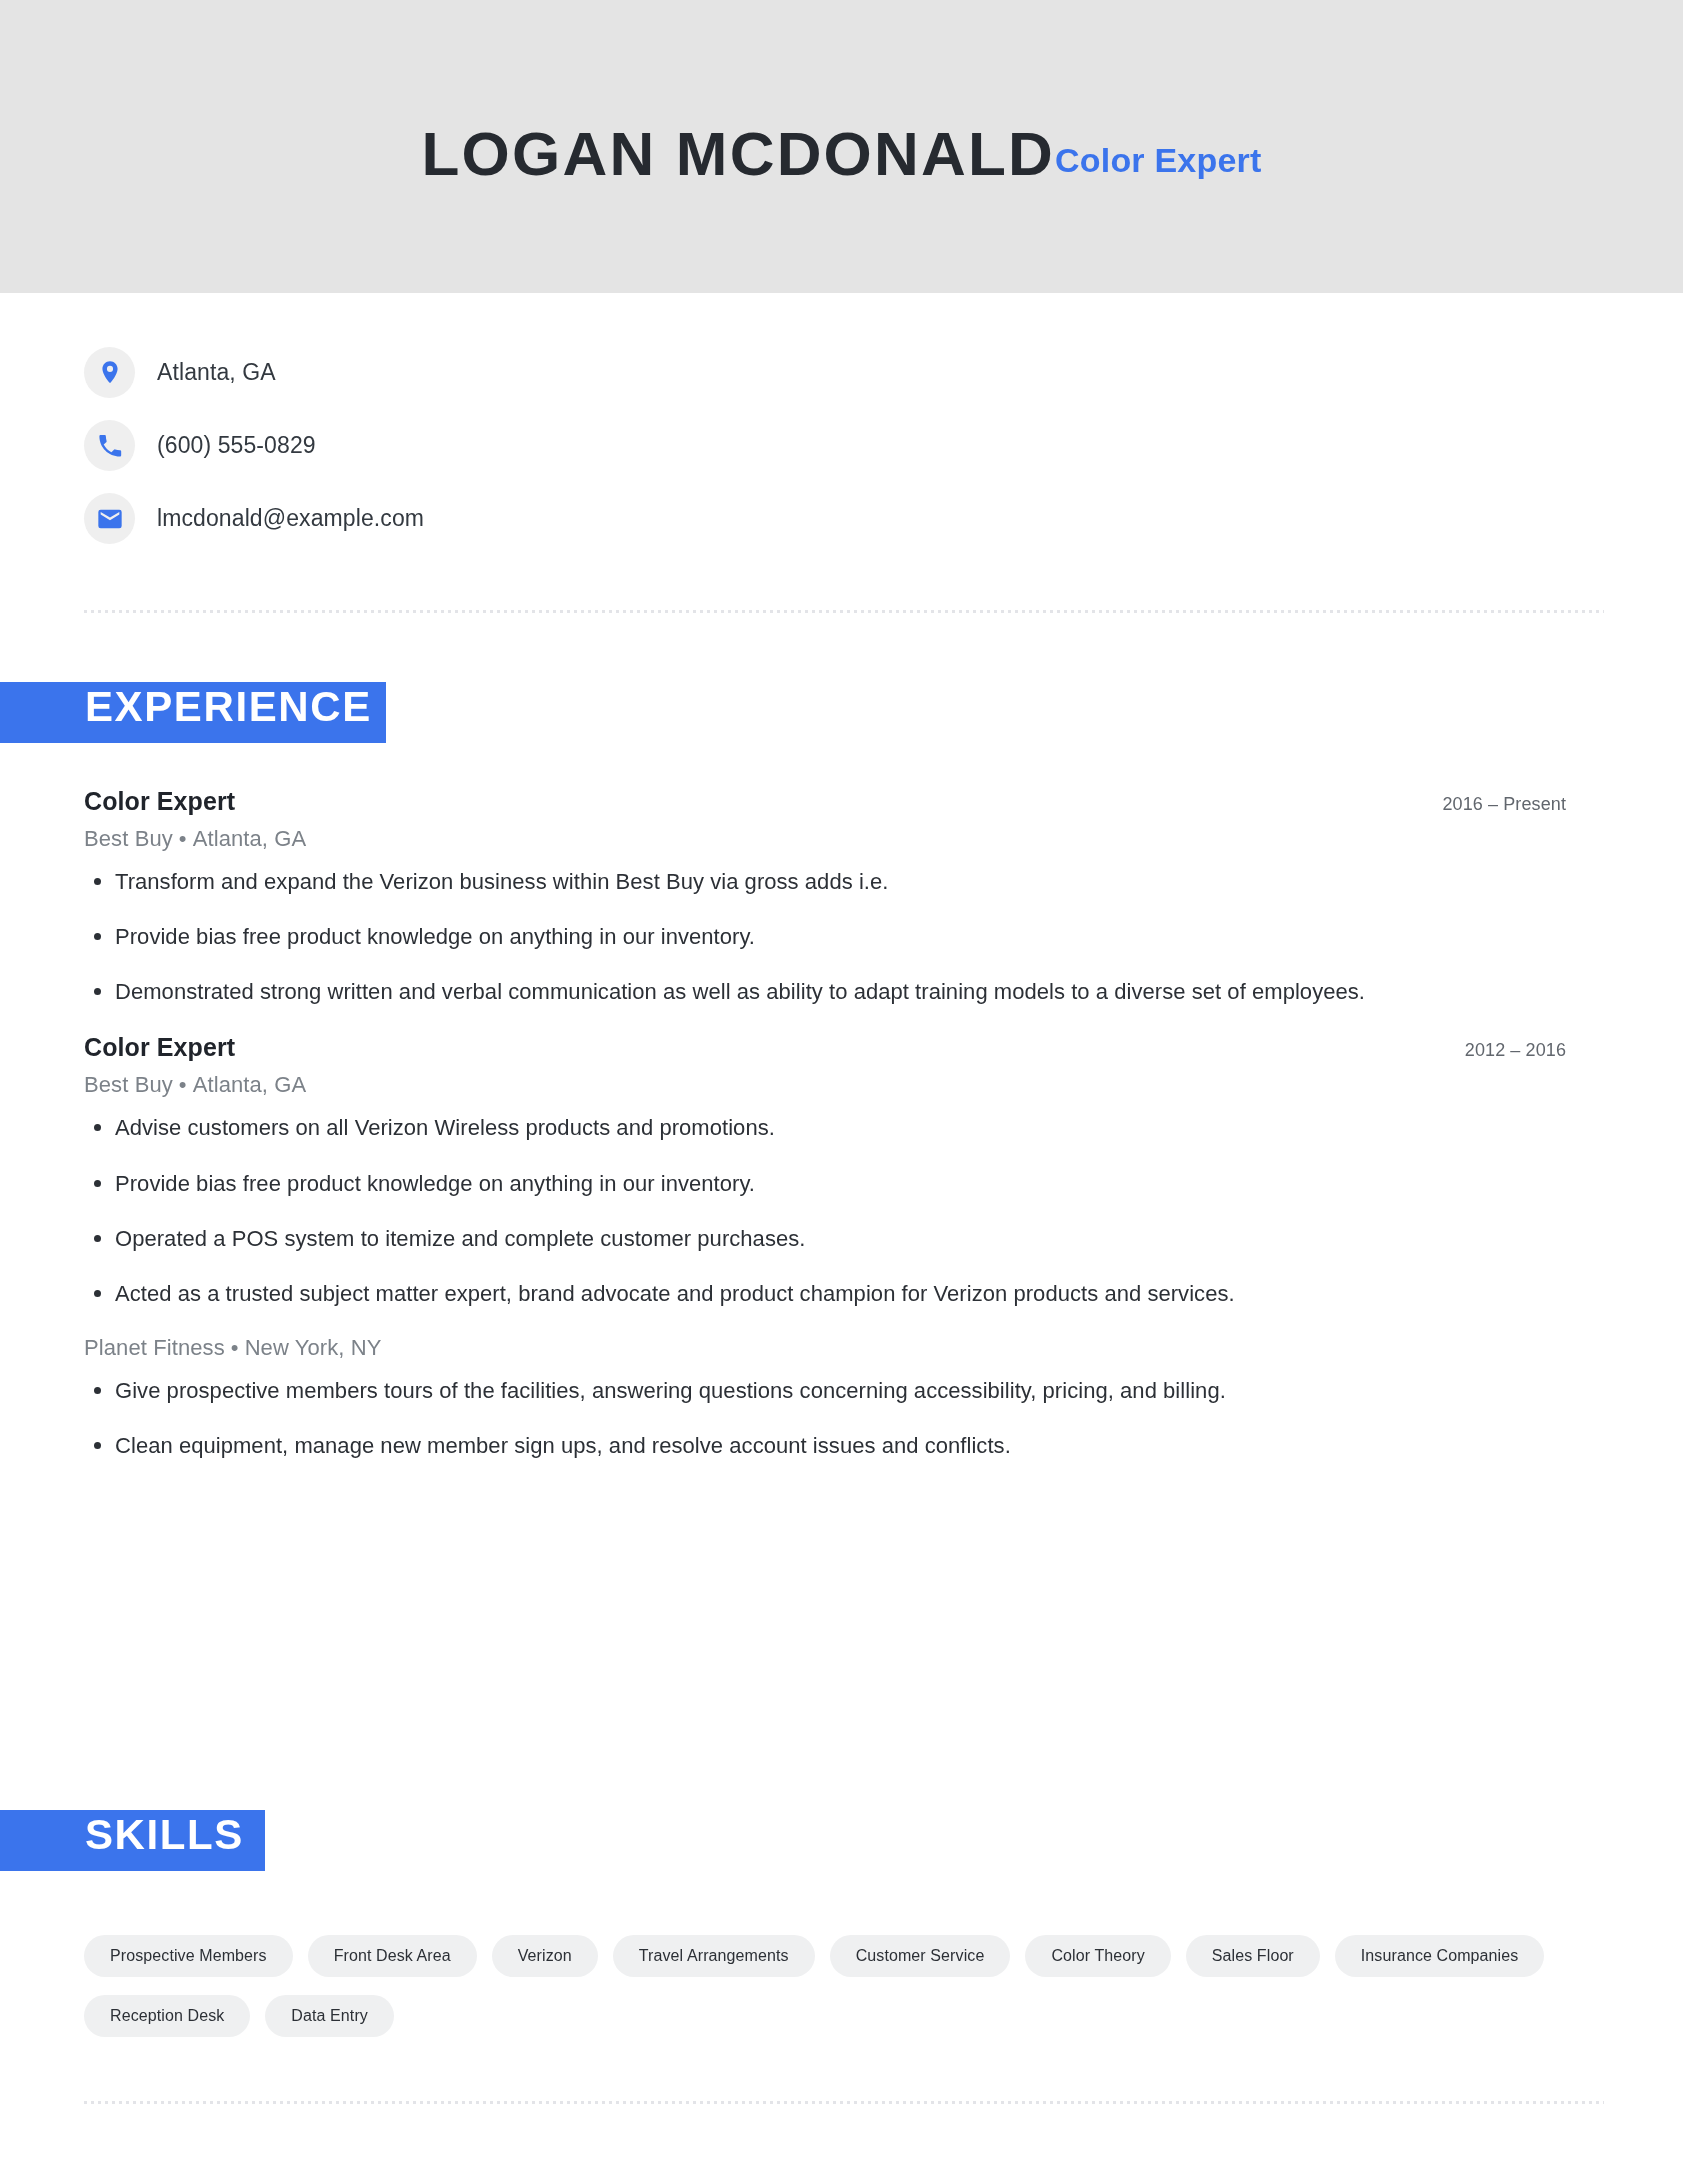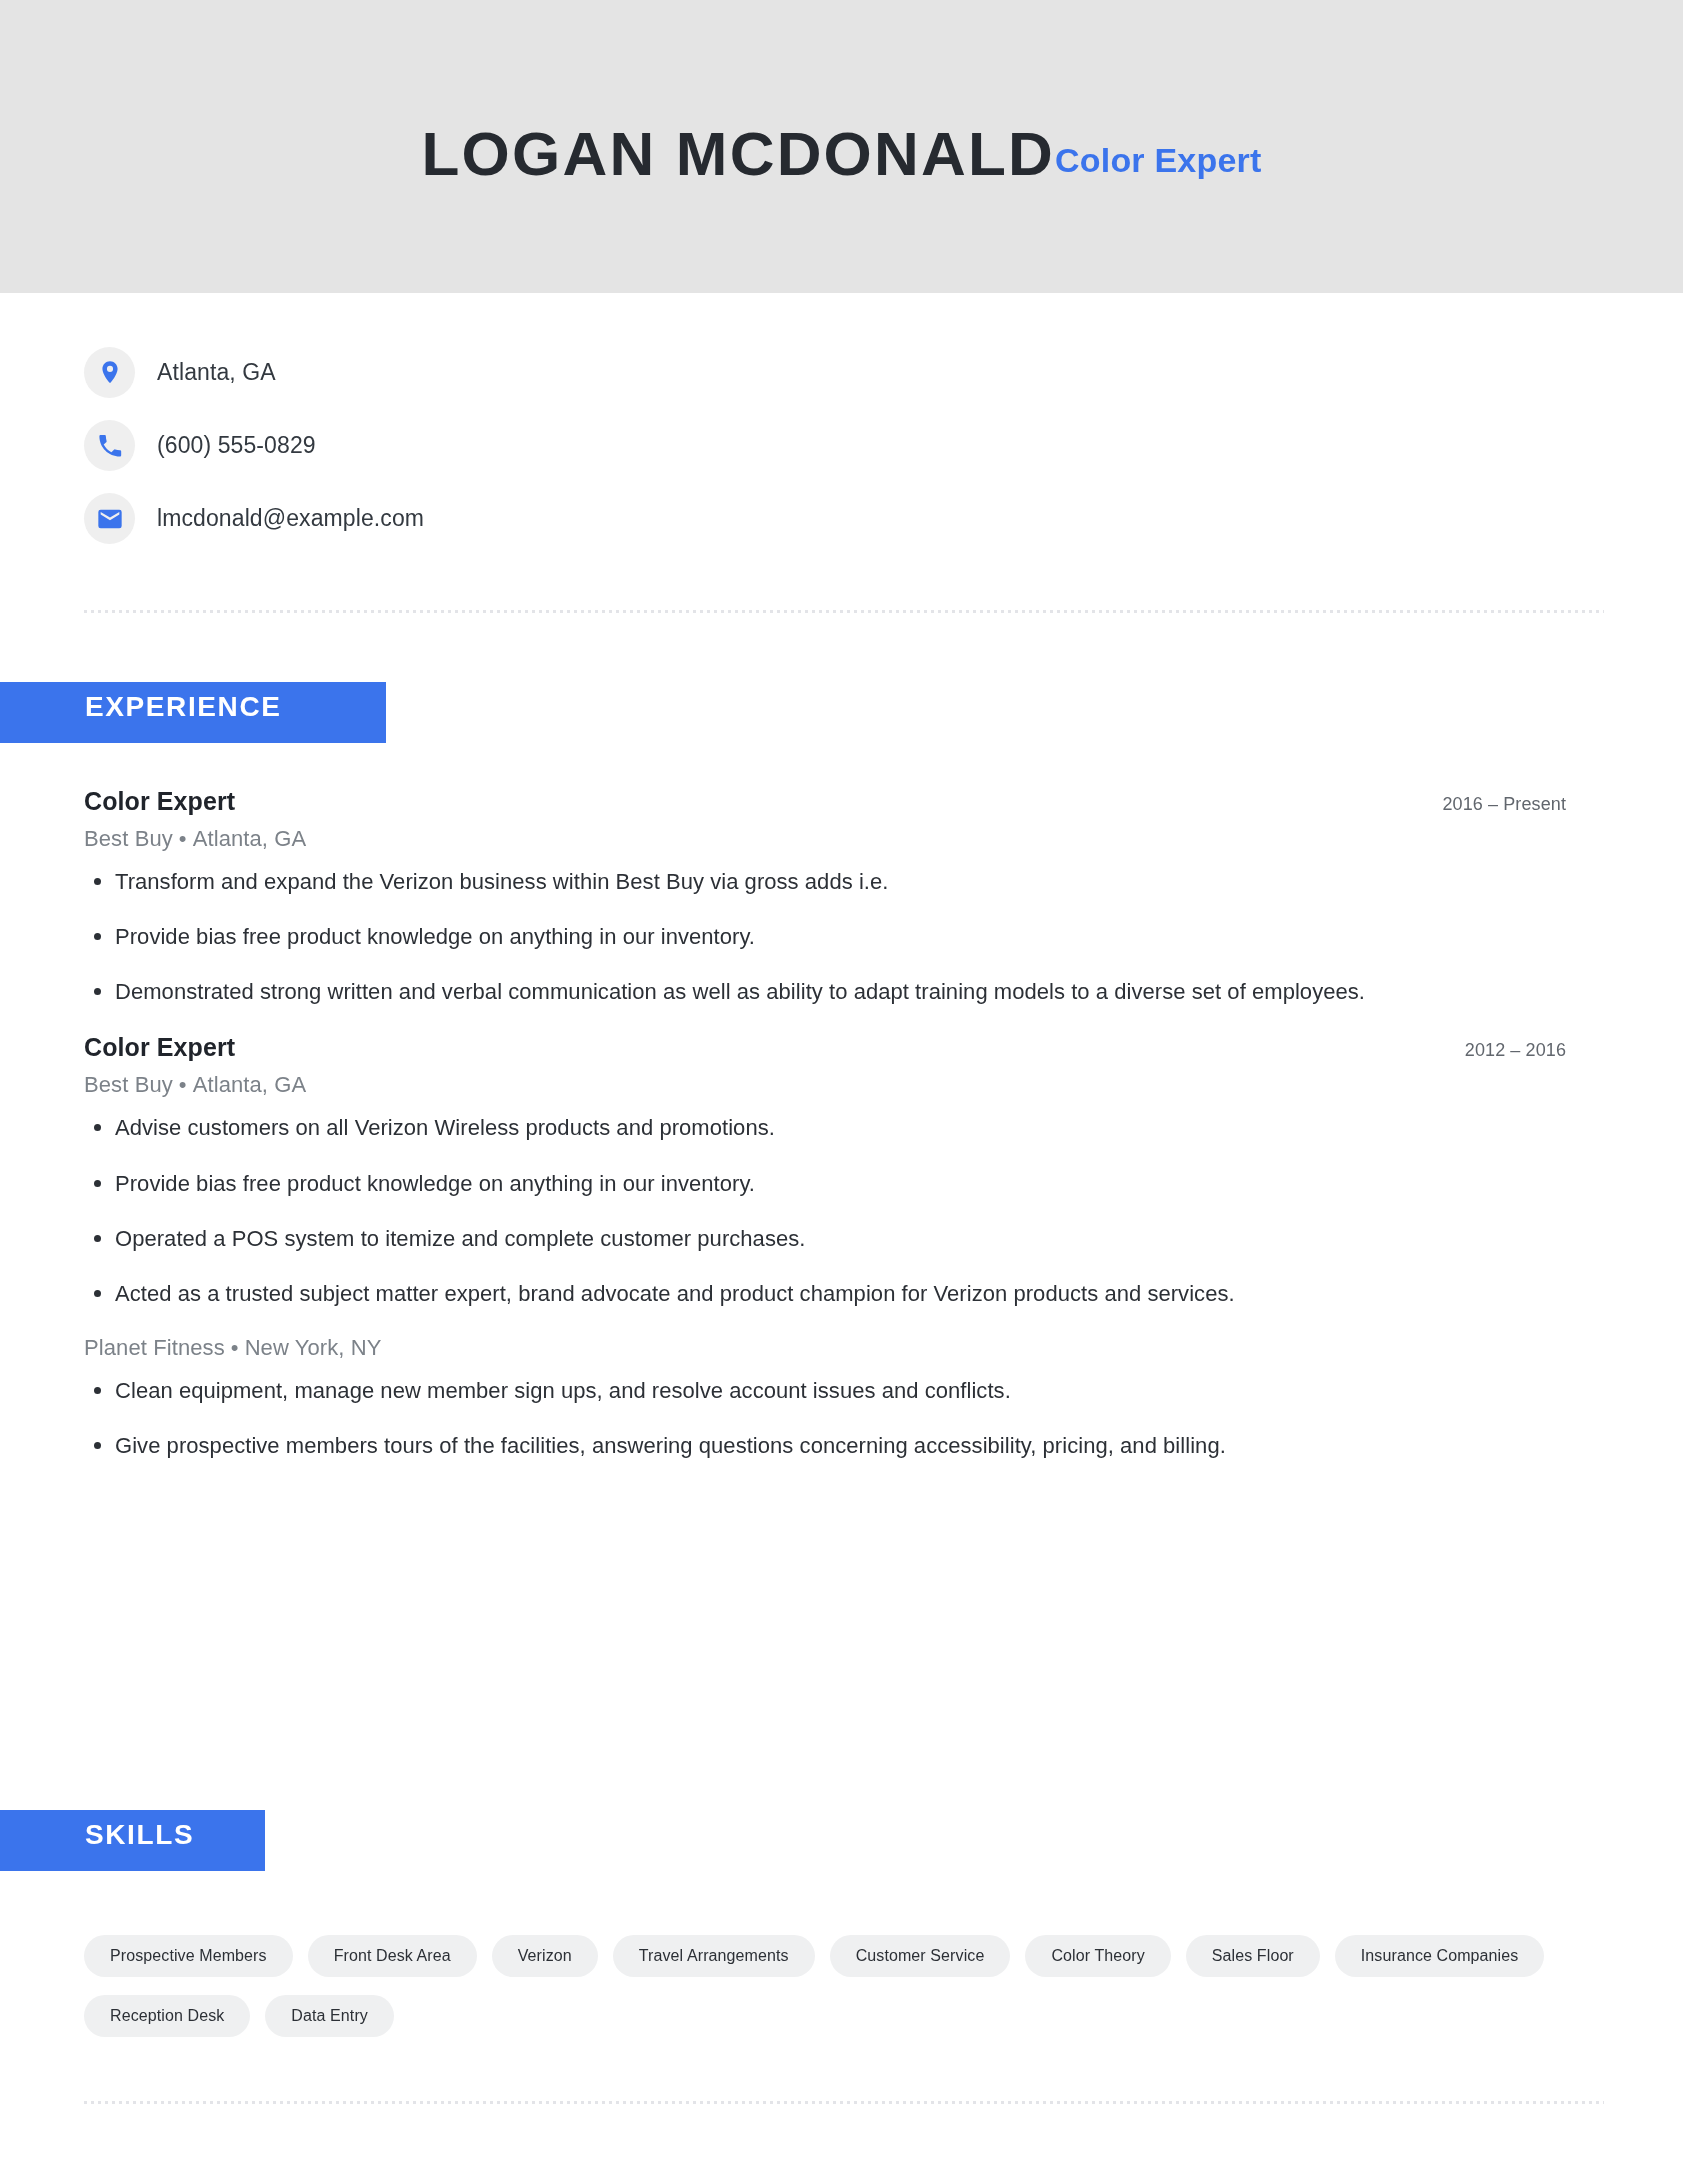--- a/index.html
+++ b/index.html
@@ -47,21 +47,21 @@
     background-image:repeating-linear-gradient(to right,#e3e4e8 0 3px,transparent 3px 7px);
   }
   .divider-top{top:610px;}
   .divider-bottom{top:2101px;}
 
   
   .section-badge{
     position:absolute;left:0;
     background:#3b74ec;
     color:#ffffff;
-    font-size:28px;font-weight:bold;letter-spacing:1.6px;
+    font-size:42px;font-weight:bold;letter-spacing:1.6px;
     display:flex;align-items:center;
     padding:0 30px 12px 85px;
     height:61px;
     box-sizing:border-box;
   }
   .badge-experience{top:682px;width:386px;}
   .badge-skills{top:1810px;width:265px;}
 
   
   .experience-block{position:absolute;left:84px;top:787px;width:1485px;}
@@ -177,22 +177,22 @@
         <li>Operated a POS system to itemize and complete customer purchases.</li>
         <li>Acted as a trusted subject matter expert, brand advocate and product champion for Verizon products and services.</li>
       </ul>
     </div>
 
     <div class="job">
       <div class="job-meta">
         <span>Planet Fitness</span><span class="sep">•</span><span>New York, NY</span>
       </div>
       <ul class="bullets">
+        <li>Give prospective members tours of the facilities, answering questions concerning accessibility, pricing, and billing.</li>
         <li>Clean equipment, manage new member sign ups, and resolve account issues and conflicts.</li>
-        <li>Give prospective members tours of the facilities, answering questions concerning accessibility, pricing, and billing.</li>
       </ul>
     </div>
 
   </div>
 
   <div class="section-badge badge-skills">SKILLS</div>
 
   <div class="skills-block">
     <div class="skills-wrap">
       <span class="skill-pill">Prospective Members</span>

